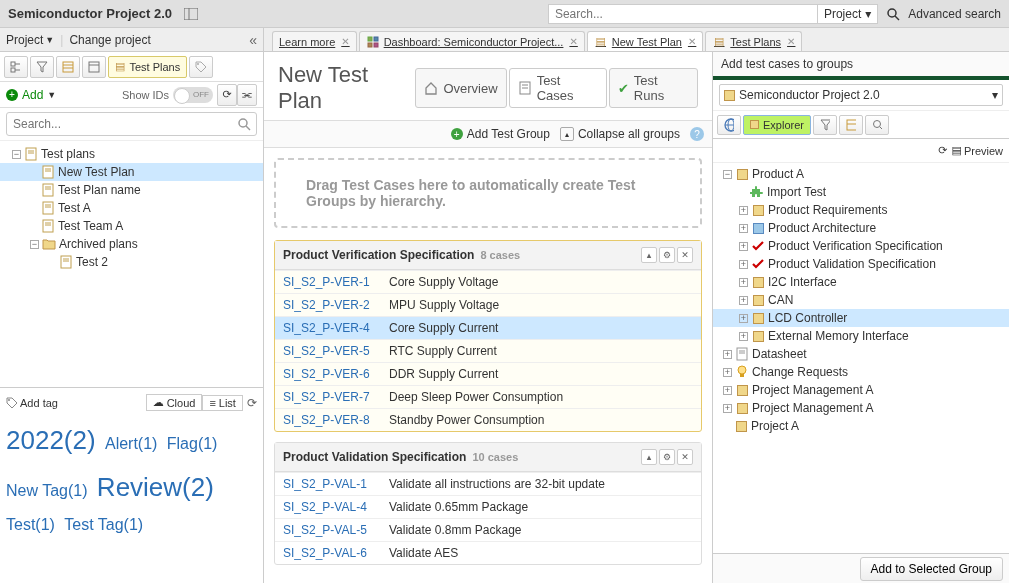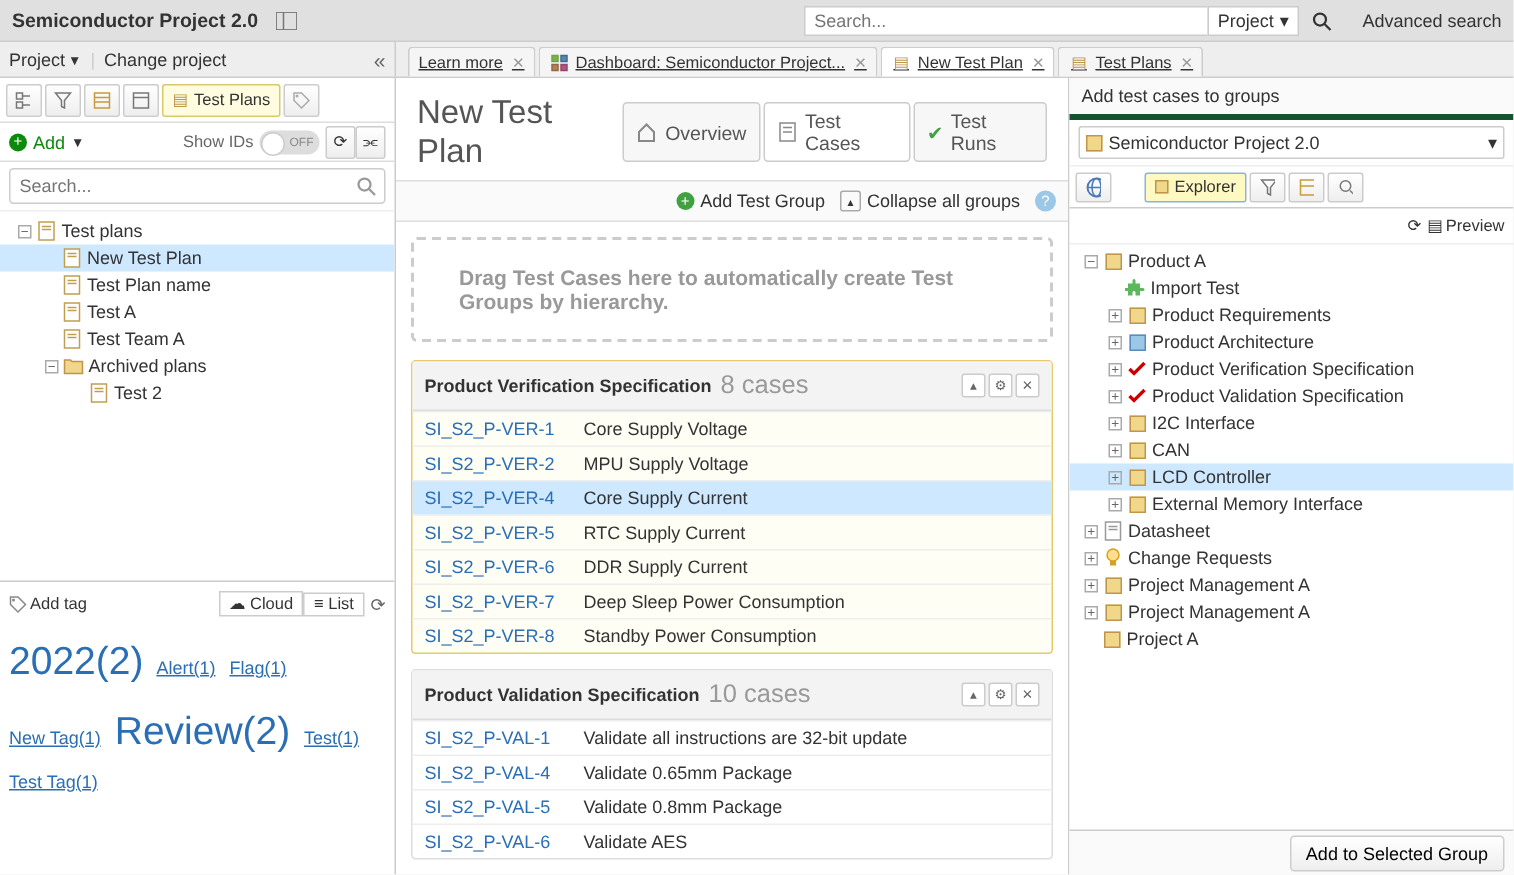--- a/index.html
+++ b/index.html
@@ -5,21 +5,21 @@
 * { box-sizing: border-box; margin: 0; padding: 0; }
 body { font-family: Arial, Helvetica, sans-serif; font-size: 12px; color: #333; background: #f5f5f5; width: 1009px; height: 583px; overflow: hidden; }
 
 
 .top-header { height: 28px; background: #e0e0e0; border-bottom: 1px solid #ccc; display: flex; align-items: center; padding: 0 8px; }
 .top-header .title { font-weight: bold; font-size: 13px; margin-right: 8px; }
 .top-header .pane-icon { margin-left: 4px; color: #666; }
 .top-header .spacer { flex: 1; }
 .top-header .search-box { width: 270px; height: 20px; border: 1px solid #ccc; padding: 2px 6px; font-size: 12px; background: #fff; }
 .top-header .project-dd { height: 20px; border: 1px solid #ccc; background: #fff; padding: 2px 6px; margin-left: -1px; display: flex; align-items: center; gap: 4px; }
-.top-header .adv-search { margin-left: 8px; display: flex; align-items: center; gap: 20px; color: #333; }
+.top-header .adv-search { margin-left: 8px; display: flex; align-items: center; gap: 8px; color: #333; }
 
 
 .sub-header { height: 24px; background: #eee; border-bottom: 1px solid #ccc; display: flex; align-items: center; }
 .sub-header .left { width: 264px; display: flex; align-items: center; padding: 0 6px; gap: 6px; border-right: 1px solid #ccc; height: 100%; }
 .sub-header .left .proj { display: flex; align-items: center; gap: 2px; cursor: pointer; }
 .sub-header .left .sep { color: #ccc; }
 .sub-header .left .collapse { margin-left: auto; font-size: 14px; color: #666; cursor: pointer; }
 .sub-header .tabs { display: flex; align-items: flex-end; height: 100%; padding-left: 8px; gap: 2px; }
 .tab { background: #f5f5f5; border: 1px solid #ccc; border-bottom: none; border-radius: 3px 3px 0 0; padding: 2px 6px; height: 20px; display: flex; align-items: center; gap: 4px; font-size: 11px; cursor: pointer; text-decoration: underline; }
 .tab.active { background: #fff; }
@@ -62,56 +62,56 @@
 .tags-header { display: flex; align-items: center; margin-bottom: 6px; }
 .tags-header .addtag { display: flex; align-items: center; gap: 2px; cursor: pointer; font-size: 11px; }
 .tags-header .spacer { flex: 1; }
 .tags-header .viewbtn { border: 1px solid #ccc; background: #fff; padding: 1px 6px; font-size: 11px; cursor: pointer; display: flex; align-items: center; gap: 3px; }
 .tags-header .viewbtn:first-of-type { border-radius: 2px 0 0 2px; }
 .tags-header .viewbtn:last-of-type { border-radius: 0 2px 2px 0; border-left: none; }
 .tags-header .refresh { margin-left: 4px; cursor: pointer; color: #666; }
 .tag-cloud { line-height: 1.8; }
 .tag-cloud a { color: #2a6eb5; text-decoration: none; margin-right: 6px; white-space: nowrap; }
 .tag-cloud .huge { font-size: 26px; }
-.tag-cloud .sm { font-size: 12px; text-decoration: underline; }
+.tag-cloud .sm { font-size: 16px; }
 
 
 .center-header { padding: 10px 14px 6px; display: flex; align-items: center; }
 .center-header h1 { font-size: 22px; font-weight: normal; color: #555; }
 .center-header .spacer { flex: 1; }
 .center-tabs { display: flex; gap: 2px; }
 .center-tab { border: 1px solid #ccc; background: #f7f7f7; padding: 4px 8px; border-radius: 3px; display: flex; align-items: center; gap: 5px; cursor: pointer; font-size: 13px; color: #555; }
 .center-tab.active { background: #fff; }
 .center-toolbar { height: 28px; border-top: 1px solid #ddd; border-bottom: 1px solid #ddd; display: flex; align-items: center; justify-content: flex-end; padding: 0 8px; gap: 10px; background: #fafafa; }
 .center-toolbar .act { display: flex; align-items: center; gap: 4px; cursor: pointer; color: #333; font-size: 12px; }
 .center-toolbar .plus { width: 12px; height: 12px; background: #3fa13f; color: #fff; border-radius: 50%; display: flex; align-items: center; justify-content: center; font-size: 10px; }
 .center-toolbar .collbtn { width: 14px; height: 14px; border: 1px solid #aaa; border-radius: 2px; display: flex; align-items: center; justify-content: center; font-size: 8px; }
 .center-toolbar .help { width: 14px; height: 14px; background: #9cc8e8; color: #fff; border-radius: 50%; display: flex; align-items: center; justify-content: center; font-size: 10px; }
 .center-body { flex: 1; overflow: auto; padding: 10px; }
 .dropzone { border: 2px dashed #ccc; border-radius: 4px; height: 70px; display: flex; align-items: center; justify-content: center; text-align: left; color: #999; font-size: 14px; font-weight: bold; margin-bottom: 12px; padding: 0 30px; }
 .group { border: 1px solid #e6c96a; background: #fffef5; border-radius: 3px; margin-bottom: 10px; }
 .group.alt { border-color: #ddd; background: #fff; }
 .group-header { background: #f3f3f3; padding: 6px 8px; display: flex; align-items: center; border-bottom: 1px solid #ddd; }
 .group-header .name { font-weight: bold; font-size: 12px; }
-.group-header .count { color: #999; font-size: 17px; margin-left: 6px; }
+.group-header .count { color: #999; font-size: 11px; margin-left: 6px; font-weight: bold; }
 .group-header .spacer { flex: 1; }
 .group-header .ctrl { width: 16px; height: 16px; border: 1px solid #ccc; border-radius: 2px; background: #fff; display: flex; align-items: center; justify-content: center; font-size: 9px; margin-left: 2px; cursor: pointer; color: #666; }
 .group-row { display: flex; padding: 4px 8px; border-top: 1px solid #eee; font-size: 12px; cursor: pointer; }
 .group-row.selected { background: #cde8ff; }
 .group-row .id { width: 106px; color: #2a6eb5; }
 .group-row .desc { flex: 1; }
 
 
 .right-header { height: 28px; border-bottom: 4px solid #14532d; display: flex; align-items: center; padding: 0 8px; background: #fafafa; font-size: 12px; }
 .right-select { padding: 4px 6px; border-bottom: 1px solid #eee; }
 .right-select .sel { border: 1px solid #ccc; background: #fff; height: 22px; display: flex; align-items: center; padding: 0 4px; gap: 4px; border-radius: 2px; cursor: pointer; }
 .right-select .sel .caret { margin-left: auto; }
 .right-toolbar { height: 28px; border-bottom: 1px solid #ccc; display: flex; align-items: center; padding: 0 4px; gap: 2px; }
 .right-toolbar .expbtn { border: 1px solid #ccc; background: linear-gradient(#fff,#eee); height: 20px; padding: 0 6px; display: flex; align-items: center; gap: 4px; border-radius: 2px; cursor: pointer; font-size: 11px; }
-.right-toolbar .expbtn.pressed { background: #fef9c3; border-color: #8ab4e0; margin-left: 20px; }
+.right-toolbar .expbtn.pressed { background: #bef264; border-color: #8ab4e0; }
 .right-toolbar .globe { width: 24px; justify-content: center; }
 .right-subtoolbar { height: 24px; border-bottom: 1px solid #eee; display: flex; align-items: center; justify-content: flex-end; padding: 0 6px; gap: 4px; font-size: 11px; }
 .right-subtoolbar .prev { display: flex; align-items: center; gap: 2px; cursor: pointer; }
 .right-tree { flex: 1; overflow: auto; font-size: 12px; padding: 2px 0; }
 .right-footer { height: 30px; border-top: 1px solid #ccc; display: flex; align-items: center; justify-content: flex-end; padding: 0 6px; background: #fafafa; }
 .right-footer button { border: 1px solid #ccc; background: linear-gradient(#fff,#eee); padding: 4px 10px; border-radius: 3px; cursor: pointer; font-size: 12px; }
 
 
 .ico-doc { color: #bfa040; }
 .ico-folder { color: #d4a84a; }

